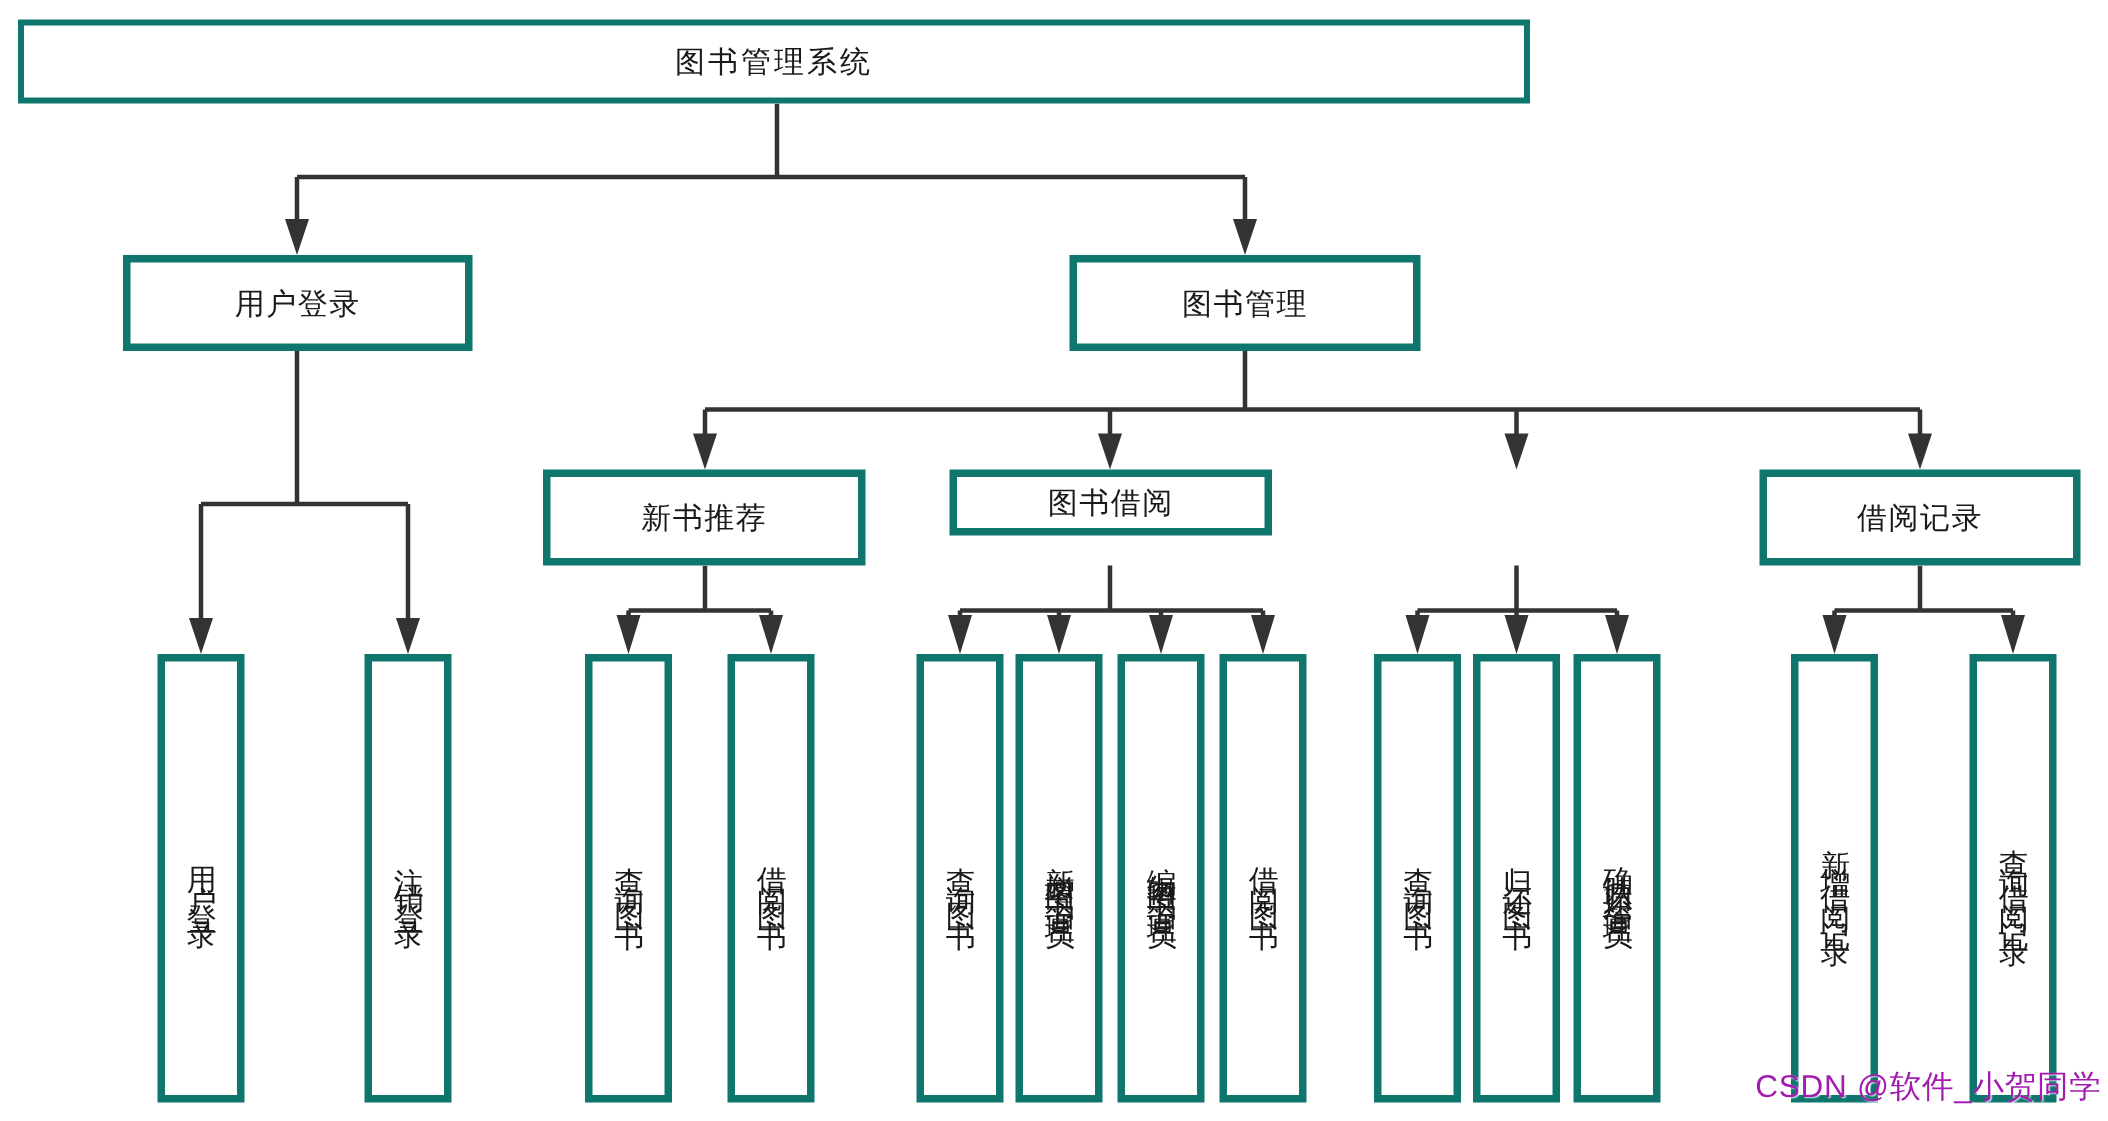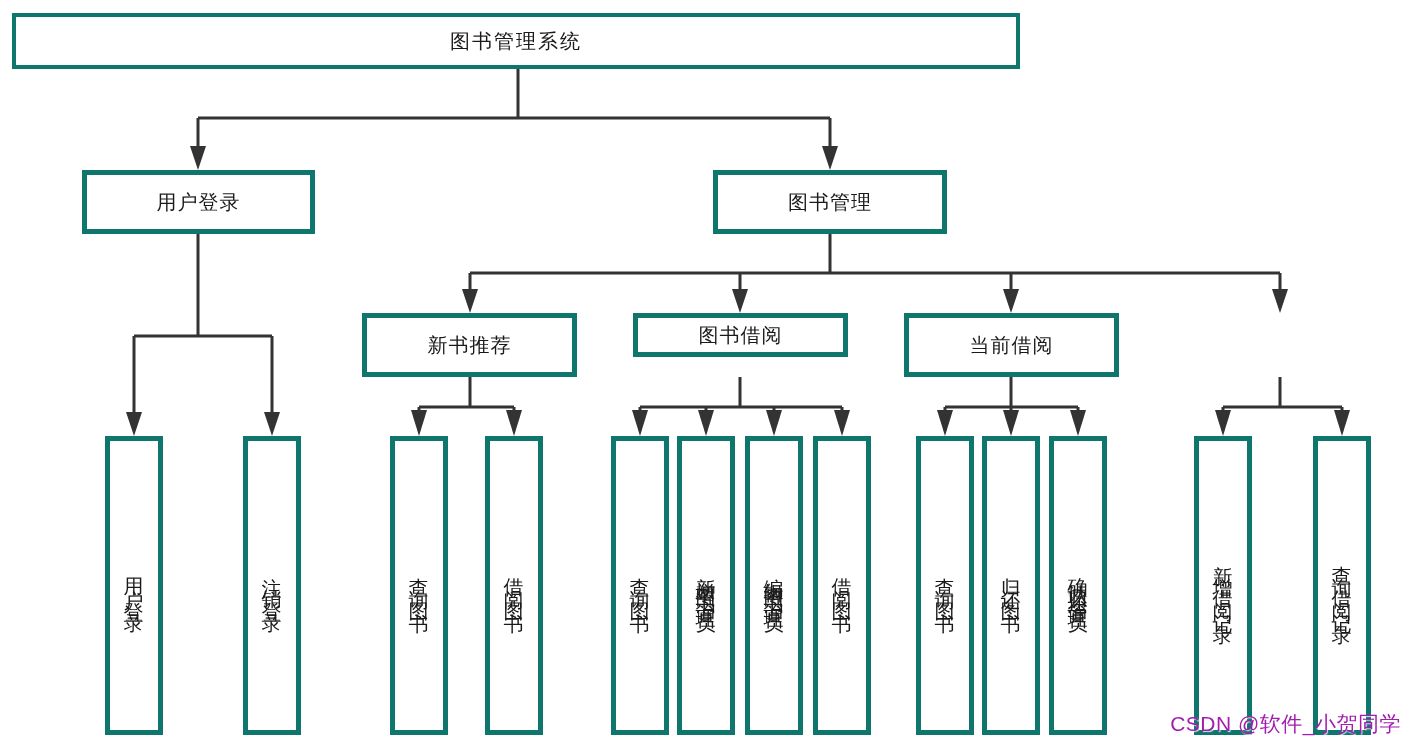--- a/index.html
+++ b/index.html
@@ -105,22 +105,22 @@
   <div class="node hnode" style="left:362px;top:313px;width:215px;height:64px">
     <span>新书推荐</span>
   </div>
 
   <div class="node hnode" style="left:713px;top:170px;width:234px;height:64px">
     <span>图书管理</span>
   </div>
   <div class="node hnode" style="left:633px;top:313px;width:215px;height:44px">
     <span>图书借阅</span>
   </div>
-  <div class="node hnode" style="left:904px;top:313px;width:215px;height:64px">
-    <span>当前借阅</span>
+  <div class="node hnode" style="left:1173px;top:313px;width:214px;height:64px">
+    <span>借阅记录</span>
   </div>
 
   <div class="node leaf" style="left:105px;top:436px;width:58px;height:299px">
     <span class="vtext">用户登录</span>
   </div>
   <div class="node leaf" style="left:243px;top:436px;width:58px;height:299px">
     <span class="vtext">注销登录</span>
   </div>
 
   <div class="node leaf" style="left:390px;top:436px;width:58px;height:299px">

